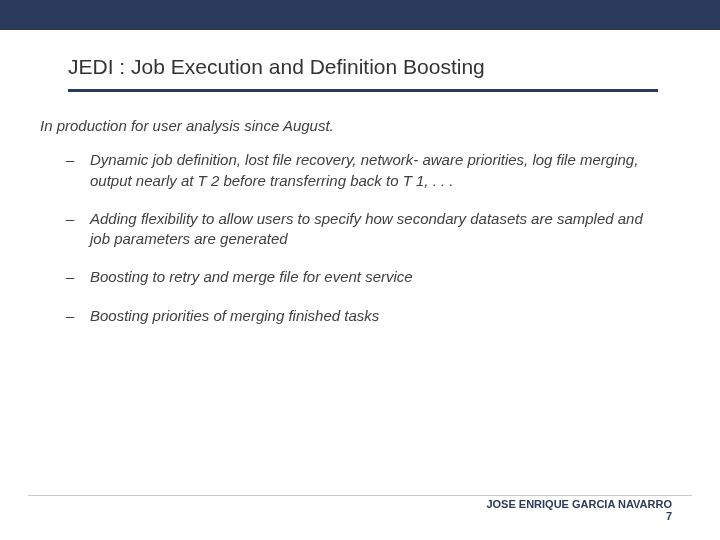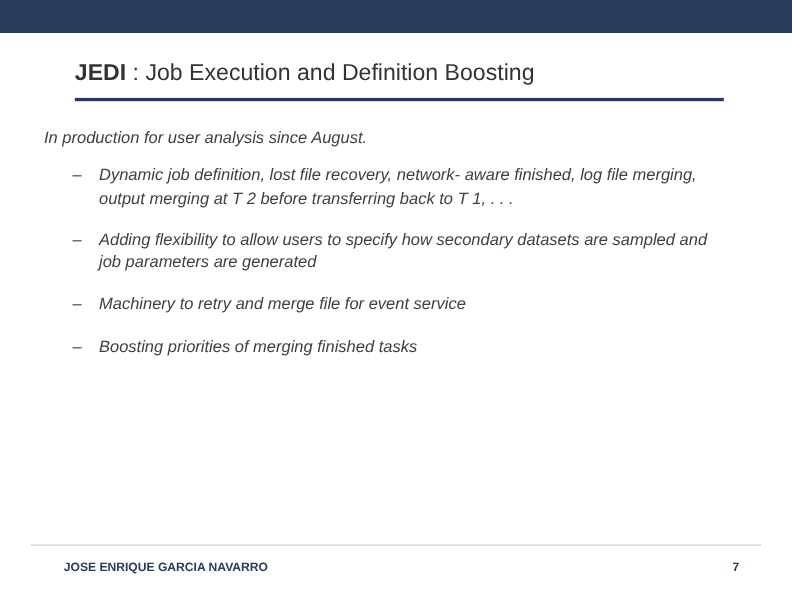--- a/index.html
+++ b/index.html
@@ -31,21 +31,21 @@
     top: 54px;
     left: 68px;
     width: 590px;
   }
   .title-line {
     font-size: 21px;
     line-height: 1.2;
     color: #333;
   }
   .title-line .acronym {
-    font-weight: bold;
+    font-weight: normal;
   }
   .title-underline {
     margin-top: 10px;
     height: 3px;
     background: #2a3b5d;
     width: 590px;
   }
   .body {
     position: absolute;
     top: 116px;
@@ -93,48 +93,49 @@
   .footer {
     position: absolute;
     bottom: 18px;
     left: 58px;
     right: 48px;
     font-size: 11px;
     font-weight: bold;
     color: #2a3b5d;
     display: flex;
     justify-content: space-between;
-    align-items: flex-start;
+    align-items: flex-end;
+    flex-direction: column;
   }
 </style>
 </head>
 <body>
 
 <div class="slide">
   <div class="topbar"></div>
 
   <div class="title-wrap">
     <div class="title-line">
       <span class="acronym">JEDI</span><span> : Job Execution and Definition Boosting</span>
     </div>
     <div class="title-underline"></div>
   </div>
 
   <div class="body">
     <p class="lead">In production for user analysis since August.</p>
 
     <ul class="dash">
       <li>
-        <span class="b">Dynamic job definition</span><span>, </span><span class="b">lost file recovery</span><span>, </span><span class="b">network- aware finished</span><span>, log file merging, </span><span class="b">output merging</span><span> at T 2 before transferring back to T 1, . . .</span>
+        <span class="b">Dynamic job definition</span><span>, </span><span class="b">lost file recovery</span><span>, </span><span class="b">network- aware priorities</span><span>, log file merging, </span><span class="b">output nearly</span><span> at T 2 before transferring back to T 1, . . .</span>
       </li>
       <li>
         <span>Adding </span><span class="b">flexibility</span><span> to allow users to specify how secondary datasets are sampled and job parameters are generated</span>
       </li>
       <li>
-        <span>Machinery to </span><span class="b">retry</span><span> and </span><span class="b">merge</span><span> file for event service</span>
+        <span>Boosting to </span><span class="b">retry</span><span> and </span><span class="b">merge</span><span> file for event service</span>
       </li>
       <li>
         <span class="b">Boosting priorities</span><span> of merging finished tasks</span>
       </li>
     </ul>
   </div>
 
   <div class="footer-rule"></div>
   <div class="footer">
     <span>JOSE ENRIQUE GARCIA NAVARRO</span>

